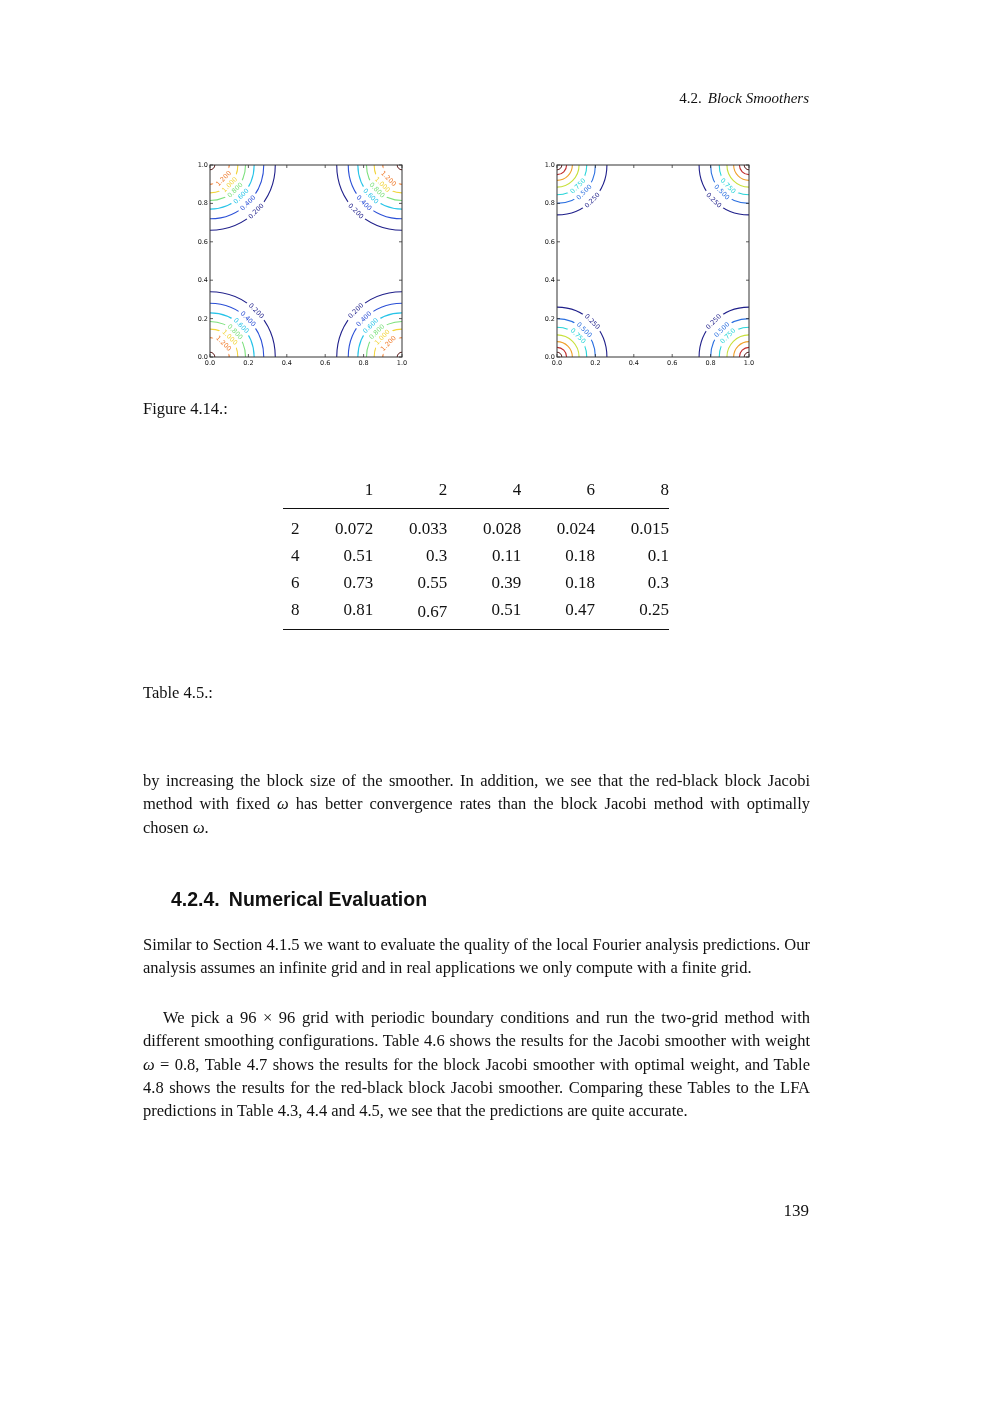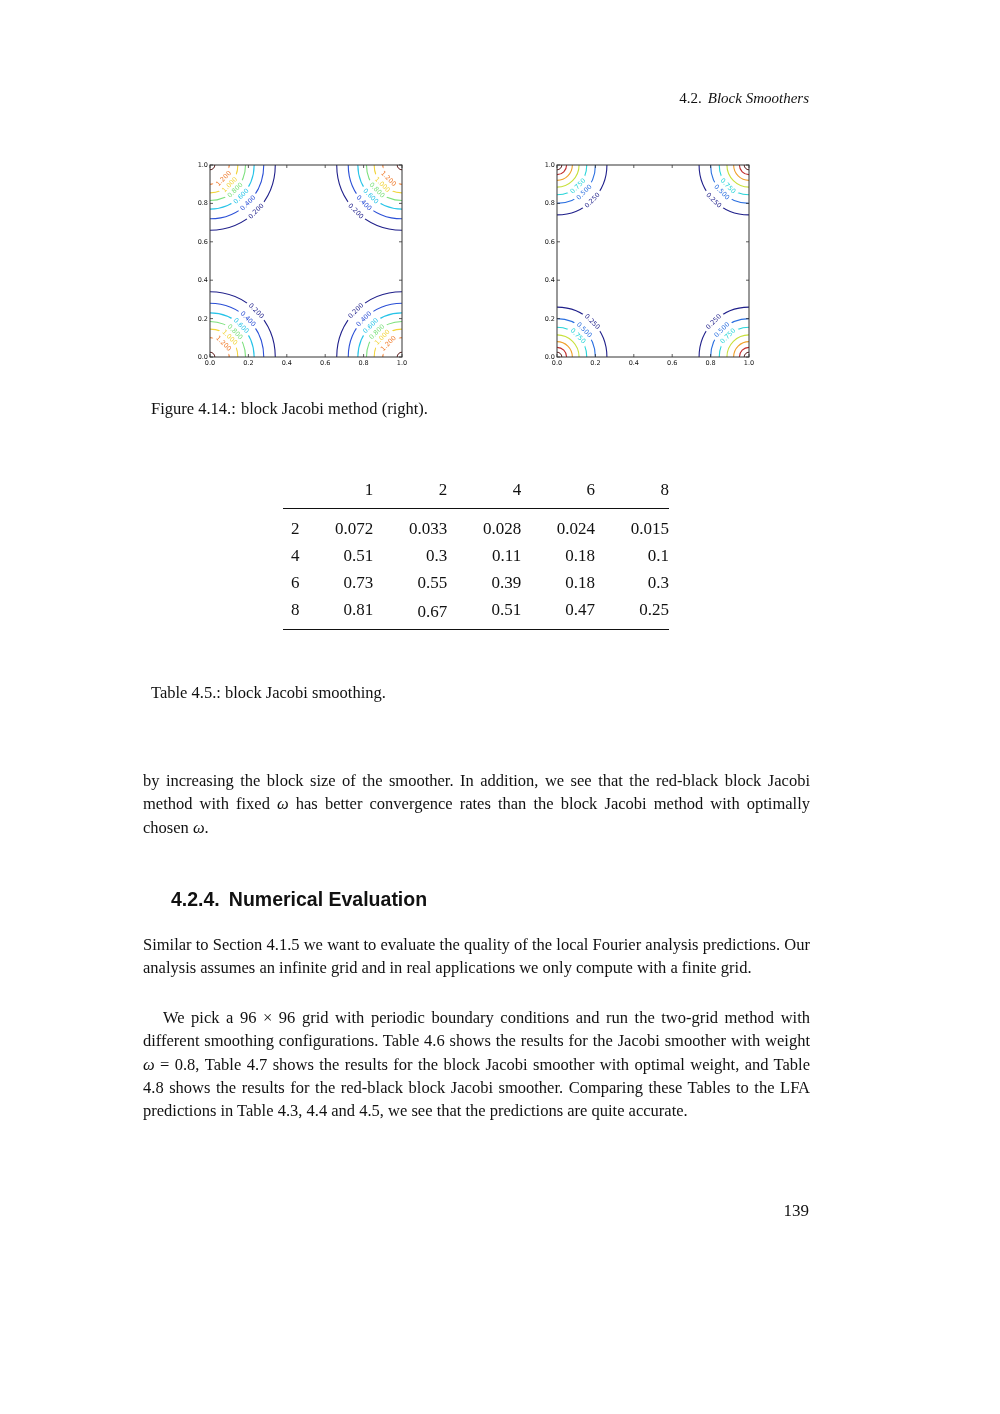--- a/index.html
+++ b/index.html
@@ -4,21 +4,21 @@
 <style>
   html, body { margin:0; padding:0; background:#fff; }
   body { width:1000px; height:1414px; position:relative; overflow:hidden;
          font-family:"Liberation Serif", "DejaVu Serif", serif; color:#111; }
   .abs { position:absolute; }
   .running-head { left:560px; top:90px; width:249px; text-align:right; font-size:15px; }
   .running-head .title { font-style:italic; margin-left:6px; }
   .plot { position:absolute; }
   .plot svg { overflow:visible; }
   .caption { position:absolute; left:143px; width:667px; font-size:16.5px; line-height:23px; }
-  .caption .lbl { position:absolute; left:0; top:0;margin-left:8px; }
+  .caption .lbl { position:absolute; left:0; top:0; }
   .caption .txt { display:block; }
   table.data { position:absolute; left:283px; top:472px; width:386px; border-collapse:collapse; font-size:17px; }
   table.data td { padding:0; text-align:right; height:27px; }
   .toprule { border-top:1.6px solid #111; }
   .midrule { border-top:1px solid #111; }
   .botrule { border-bottom:1.6px solid #111; }
   .para { position:absolute; left:143px; width:667px; font-size:16.5px; line-height:23.3px; text-align:justify; }
   .section { position:absolute; left:143px; top:888px; font-family:"Liberation Sans","DejaVu Sans",sans-serif; font-weight:bold; font-size:19.5px;margin-left:28px; }
   .section .num { margin-right:9px; }
   .pageno { position:absolute; left:760px; top:1201px; width:49px; text-align:right; font-size:17px; }
@@ -242,21 +242,20 @@
       <line x1="212" y1="48.39999999999999" x2="209" y2="48.39999999999999" stroke="#333" stroke-width="0.8"></line>
       <text x="18" y="50.39999999999999" font-size="6.5" font-family="DejaVu Sans, sans-serif" text-anchor="end" fill="#111">0.8</text>
       <line x1="20" y1="10" x2="23" y2="10" stroke="#333" stroke-width="0.8"></line>
       <line x1="212" y1="10" x2="209" y2="10" stroke="#333" stroke-width="0.8"></line>
       <text x="18" y="12" font-size="6.5" font-family="DejaVu Sans, sans-serif" text-anchor="end" fill="#111">1.0</text>
     </svg>
 </div>
 
 <div class="caption" style="top:397px;">
   <span class="lbl">Figure 4.14.:</span>
-  <span class="txt" style="padding-left:98px;">block Jacobi method (right).</span>
 </div>
 
 <table class="data">
   <tbody>
   <tr>
     <td style="height:36px;"></td>
     <td style="height:36px;">1</td>
     <td>2</td>
     <td>4</td>
     <td>6</td>
@@ -292,21 +291,20 @@
     <td style="padding-bottom:2px;">0.67</td>
     <td style="padding-bottom:6px;">0.51</td>
     <td style="padding-bottom:6px;">0.47</td>
     <td style="padding-bottom:6px;">0.25</td>
   </tr>
 </tbody>
   </table>
 
 <div class="caption" style="top:681px;">
   <span class="lbl">Table 4.5.:</span>
-  <span class="txt" style="padding-left:82px;">block Jacobi smoothing.</span>
 </div>
 
 <div class="para" style="top:769px;">
   <span>by increasing the block size of the smoother. In addition, we see that the red-black block Jacobi method with fixed </span><i class="math">ω</i><span> has better convergence rates than the block Jacobi method with optimally chosen </span><i class="math">ω</i><span>.</span>
 </div>
 
 <div class="section">
   <span class="num">4.2.4.</span><span>Numerical Evaluation</span>
 </div>
 

